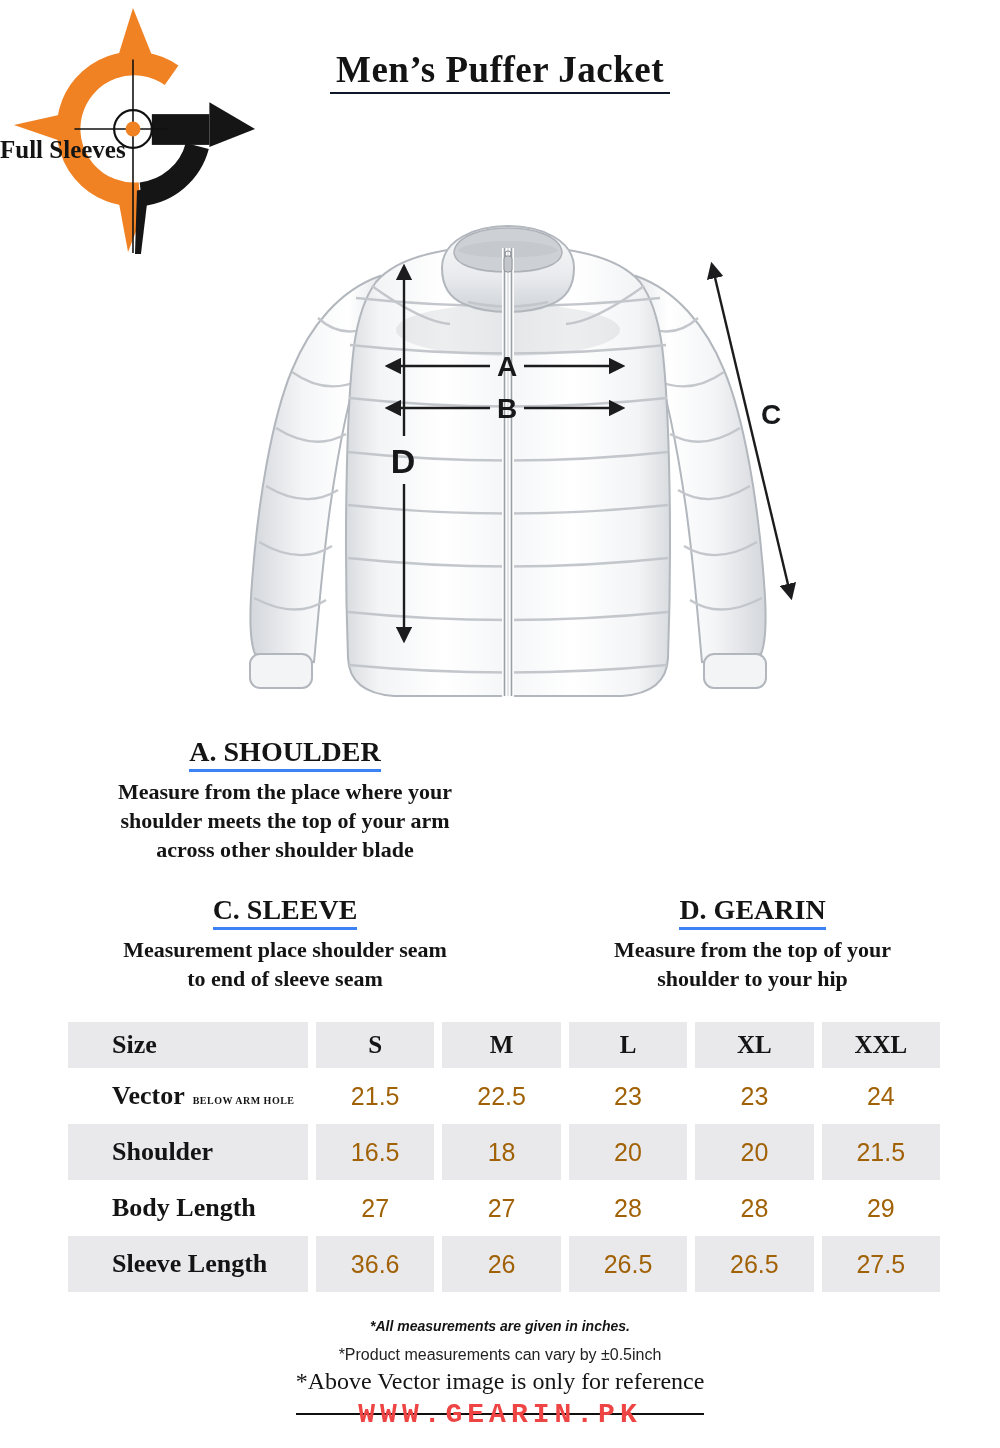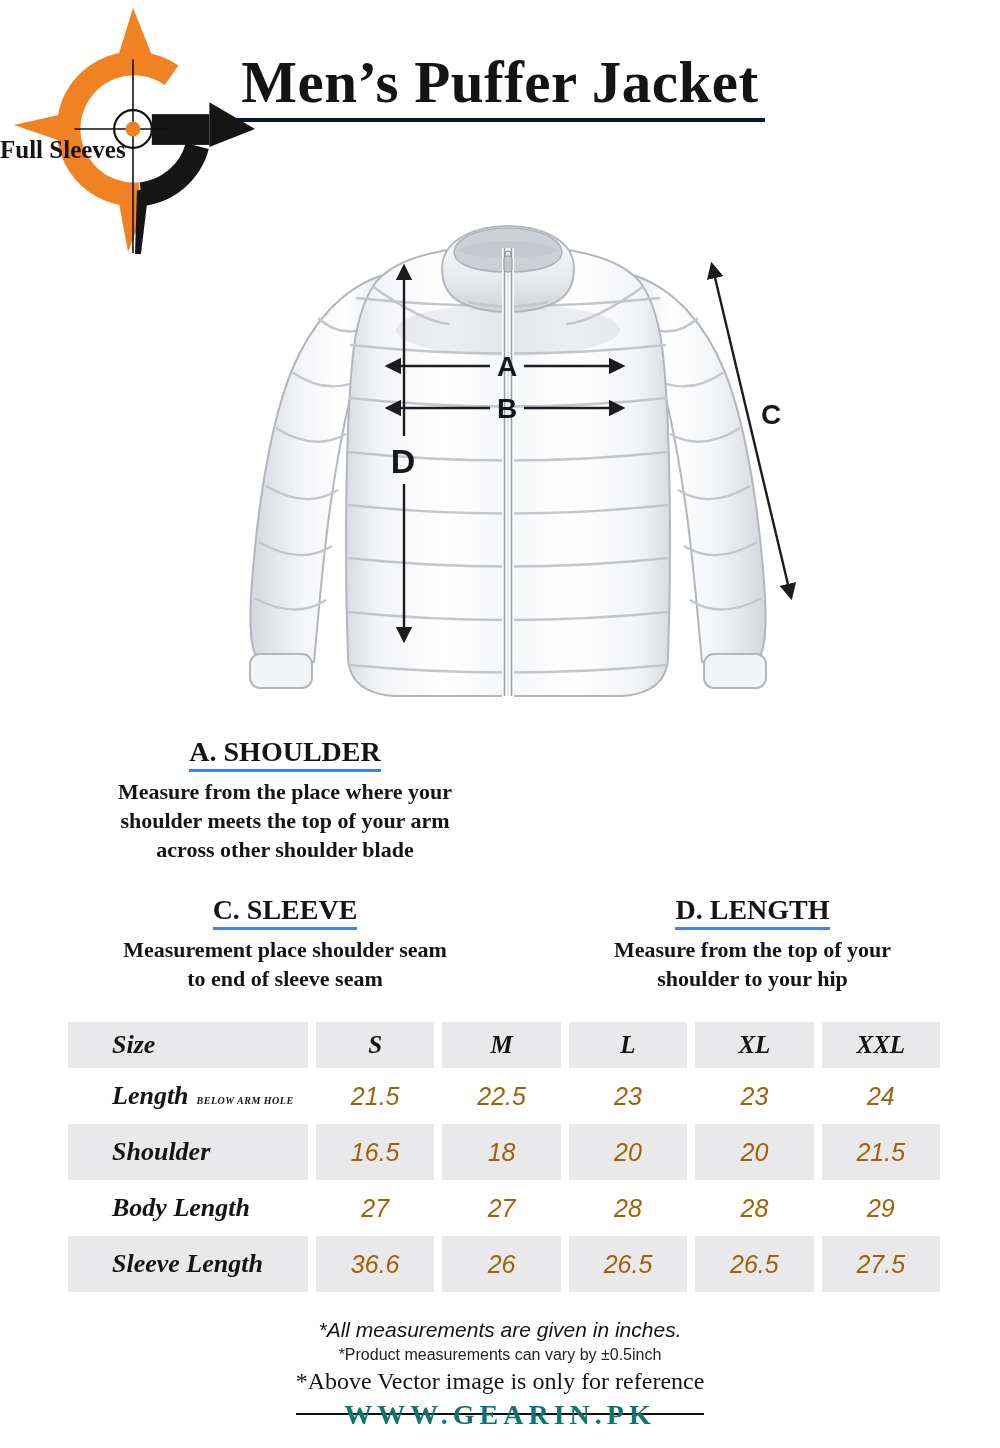--- a/index.html
+++ b/index.html
@@ -5,22 +5,22 @@
   html,body { margin:0; padding:0; background:#ffffff; }
   .page {
     position:relative; width:1000px; height:1448px; margin:0 auto;
     background:#ffffff; overflow:hidden;
     font-family:"Liberation Serif", serif; color:#141414;
   }
 
   
   .logo-wrap { position:absolute; left:6px; top:2px; width:252px; height:258px; }
   .title { position:absolute; top:48px; left:0; width:100%; text-align:center; }
-  .title span { display:inline-block; font-size:59px; font-weight:700; letter-spacing:.5px;
-                border-bottom:4px solid #0f172a; padding:0 6px 1px; }
+  .title span { display:inline-block; font-size:37px; font-weight:700; letter-spacing:.5px;
+                border-bottom:2px solid #0f172a; padding:0 6px 1px; }
   .subtitle { position:absolute; top:136px; left:0; width:100%; 
               font-size:25px; font-weight:700; }
 
   
   .jacket-wrap { position:absolute; left:222px; top:190px; width:590px; height:530px; }
   .diag-label { font-family:"Liberation Sans", sans-serif; font-weight:700; font-size:28px; fill:#17181a; }
   .diag-label.big { font-size:34px; }
   .seam { fill:none; stroke:#c3c7cc; stroke-width:2.4; }
   .outline { stroke:#b2b7bd; stroke-width:2; }
   .arrow { stroke:#1c1c1e; stroke-width:2.4; fill:none; }
@@ -30,37 +30,37 @@
   .sec h3 { margin:0 0 9px 0; font-size:28px; font-weight:700; }
   .sec h3 span { border-bottom:3px solid #3b82f6; padding-bottom:2px; }
   .sec .ln { font-size:22px; font-weight:700; line-height:29px; }
   .sec-a { left:50px;  top:736px; width:470px; }
   .sec-b { left:520px; top:736px; width:460px; }
   .sec-c { left:55px;  top:894px; width:460px; }
   .sec-d { left:525px; top:894px; width:455px; }
 
   
   .size-table { position:absolute; left:68px; top:1022px; width:872px; }
-  .t-row { display:grid; grid-template-columns:240px repeat(5, 1fr); column-gap:8px;font-style:italic; }
+  .t-row { display:grid; grid-template-columns:240px repeat(5, 1fr); column-gap:8px; }
   .t-row > div { display:flex; align-items:center; justify-content:center; }
   .t-row.gray > div { background:#E9E9EB; }
   .t-head > div { height:46px; font-weight:700; font-size:25px; }
   .t-body > div { height:56px; }
   .t-row .lab { justify-content:flex-start; padding-left:44px; font-weight:700; font-size:26px; }
   .t-row .val { font-family:"Liberation Sans", sans-serif; font-size:25px; color:#a16207; }
   .below-note { font-size:10px; font-weight:700; letter-spacing:.5px; margin-left:8px; margin-top:8px; }
 
   
   .note { position:absolute; left:0; width:100%; text-align:center; }
-  .n1 { top:1318px; font-family:"Liberation Sans", sans-serif; font-style:italic; font-weight:400; font-size:21px; }
+  .n1 { top:1318px; font-family:"Liberation Sans", sans-serif; font-style:italic; font-weight:700; font-size:14px; }
   .n2 { top:1346px; font-family:"Liberation Sans", sans-serif; font-size:16px; color:#222; }
   .n3 { top:1368px; font-size:24px; }
   .n3 span { border-bottom:2px solid #101010; padding-bottom:19px; }
-  .site { top:1399px; font-family:Liberation Serif, serif; font-weight:700; font-size:28px;
-          letter-spacing:5px; color:#0f766e; }
+  .site { top:1399px; font-family:Liberation Mono, monospace; font-weight:700; font-size:28px;
+          letter-spacing:5px; color:#ef4444; }
 </style>
 </head>
 <body>
 
 <div class="page">
 
   <div class="logo-wrap">
     <svg width="252" height="258" viewBox="0 0 252 260" aria-hidden="true">
 
       <path d="M165.9,73.9 A66,66 0 1 0 133.8,193.7" fill="none" stroke="#F08224" stroke-width="24"></path>
@@ -197,38 +197,38 @@
     <div class="ln">Measure from the place where your</div>
     <div class="ln">shoulder meets the top of your arm</div>
     <div class="ln">across other shoulder blade</div>
   </div>
   <div class="sec sec-c">
     <h3><span>C. SLEEVE</span></h3>
     <div class="ln">Measurement place shoulder seam</div>
     <div class="ln">to end of sleeve seam</div>
   </div>
   <div class="sec sec-d">
-    <h3><span>D. LENGTH</span></h3>
+    <h3><span>D. GEARIN</span></h3>
     <div class="ln">Measure from the top of your</div>
     <div class="ln">shoulder to your hip</div>
   </div>
 
   <div class="size-table">
     <div class="t-row t-head gray">
       <div class="lab">Size</div>
       <div>S</div>
       <div>M</div>
       <div>L</div>
       <div>XL</div>
       <div>XXL</div>
     </div>
 
     <div class="t-row t-body">
       <div class="lab">
-        <span>Length</span>
+        <span>Vector</span>
         <span class="below-note">BELOW ARM HOLE</span>
       </div>
       <div class="val">21.5</div>
       <div class="val">22.5</div>
       <div class="val">23</div>
       <div class="val">23</div>
       <div class="val">24</div>
     </div>
 
     <div class="t-row t-body gray">

